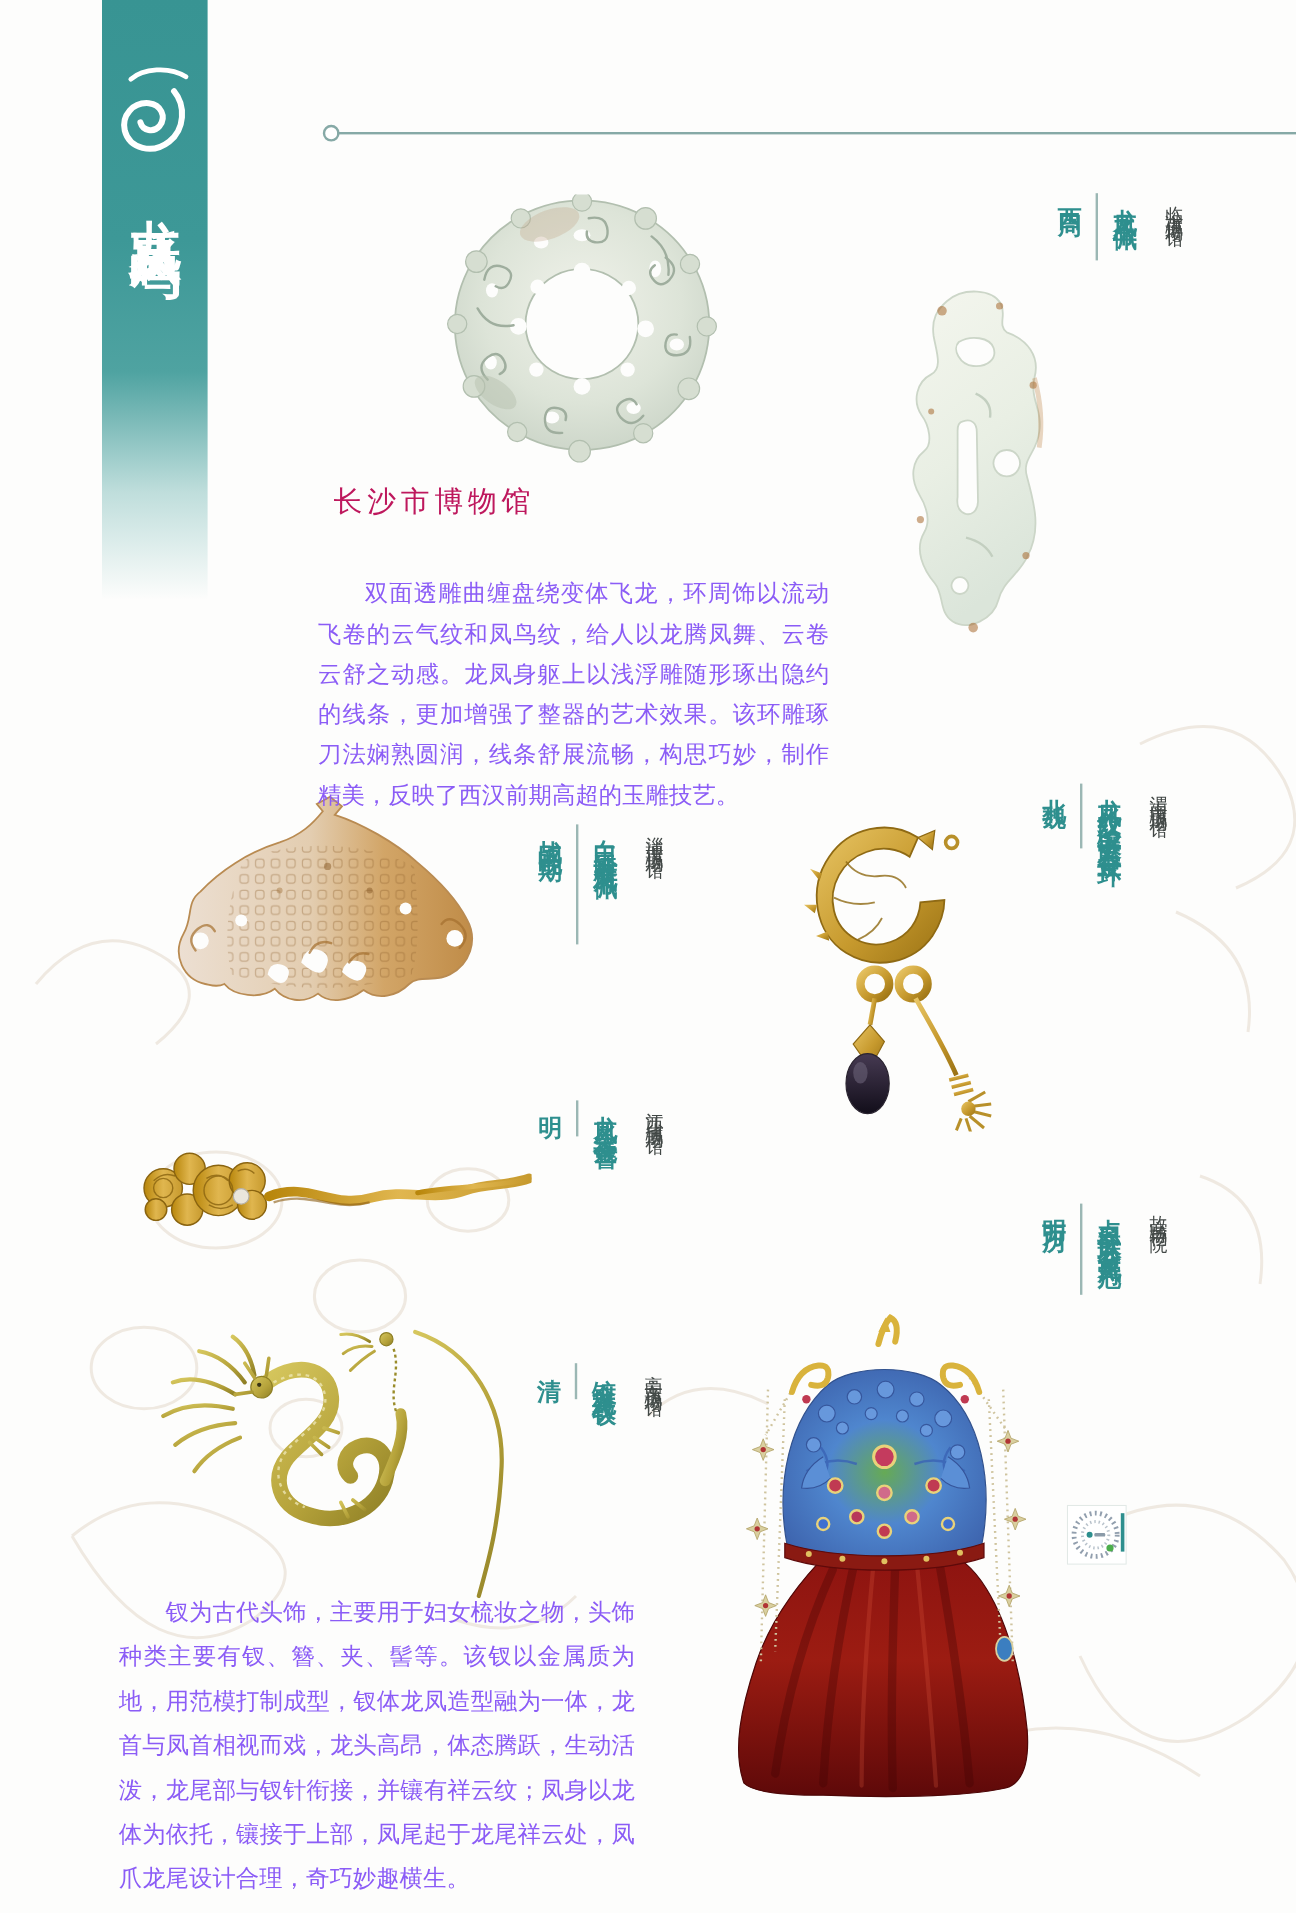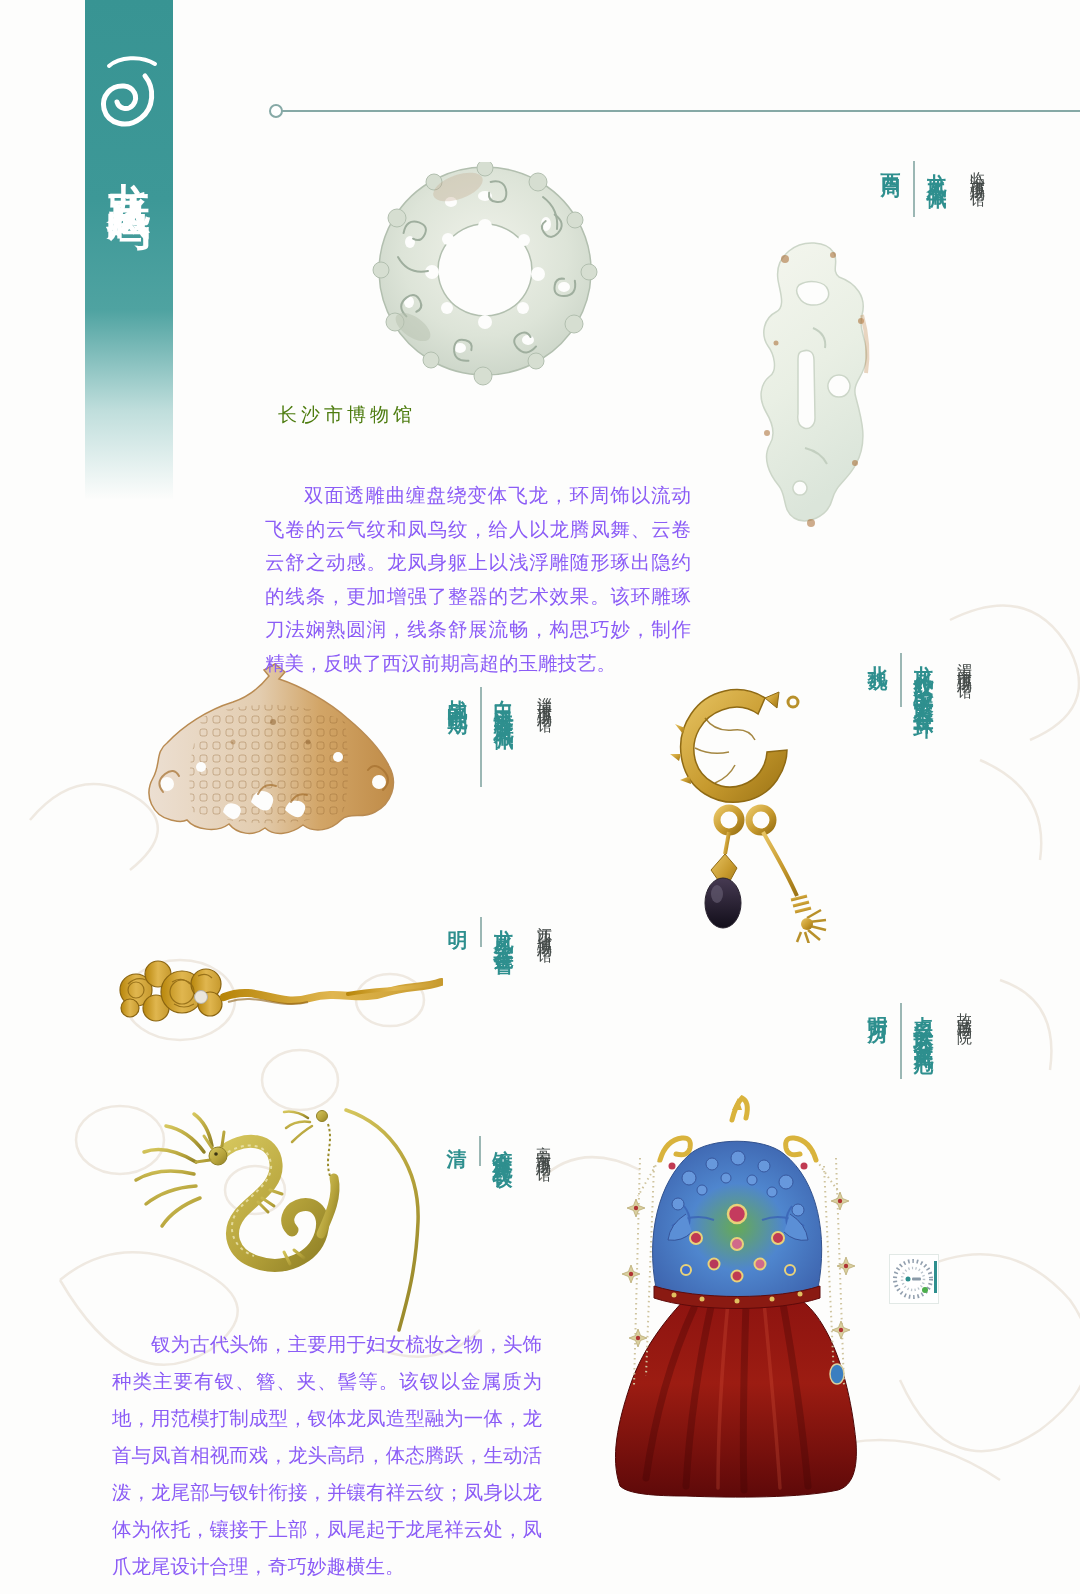--- a/index.html
+++ b/index.html
@@ -23,26 +23,26 @@
   .vgroup .era,.vgroup .title{writing-mode:vertical-rl;text-orientation:upright;color:#2e8f8e;
     font-weight:bold;font-size:20px;letter-spacing:5px;line-height:1.3;white-space:nowrap;}
   .vgroup .sep{width:2px;background:#9bb7b4;margin-top:3px;}
   .vgroup .museum{writing-mode:vertical-rl;text-orientation:upright;color:#424846;font-size:15px;
     letter-spacing:4px;margin-left:8px;margin-top:1px;line-height:1.3;white-space:nowrap;}
   
   .caption{position:absolute;left:278px;top:395px;z-index:3;}
   .caption-line{display:flex;align-items:center;}
   .caption .era,.caption .name{color:#2e8f8e;font-weight:bold;font-size:26px;letter-spacing:4px;}
   .caption .cdiv{display:inline-block;width:2px;height:26px;background:#93b2af;margin:0 12px;}
-  .caption .museum{color:#4d7c0f;font-size:19px;letter-spacing:4px;margin-top:7px;}
+  .caption .museum{color:#be185d;font-size:24px;letter-spacing:4px;margin-top:7px;}
   
   .para{position:absolute;font-size:19.5px;line-height:33.5px;color:#8b5cf6;text-align:justify;
     text-indent:2em;z-index:2;}
   #para-featured{left:265px;top:479px;width:426px;}
-  #para-hairpin{left:112px;top:1326px;width:430px;line-height:37px;}
+  #para-hairpin{left:99px;top:1326px;width:430px;line-height:37px;}
   .stamp{position:absolute;left:889px;top:1254px;width:50px;height:50px;z-index:3;}
 </style>
 </head>
 <body>
 
 <div id="page">
 
   <svg class="bg-texture" width="1080" height="1594">
     <g fill="none" stroke="#efe9e1" stroke-width="2.5">
       <ellipse cx="180" cy="1000" rx="55" ry="40"></ellipse>

